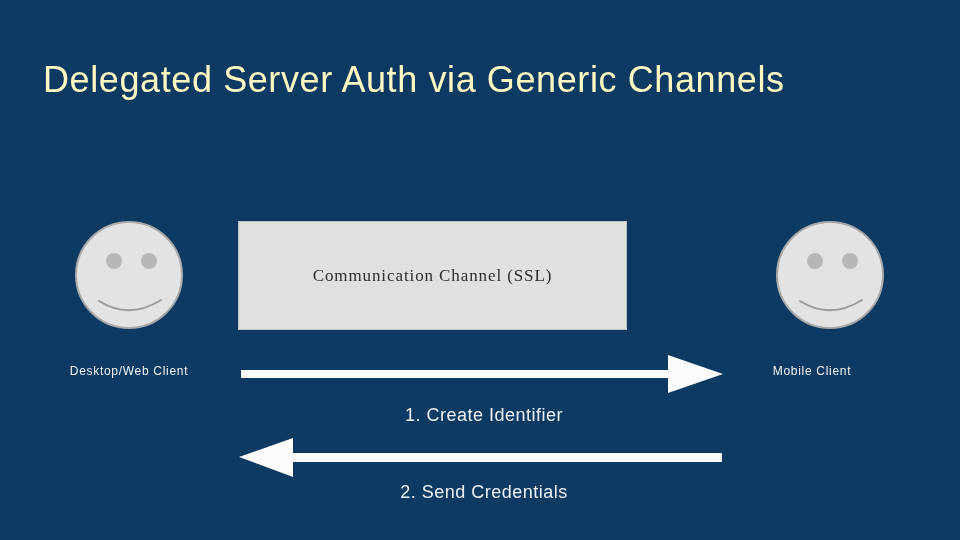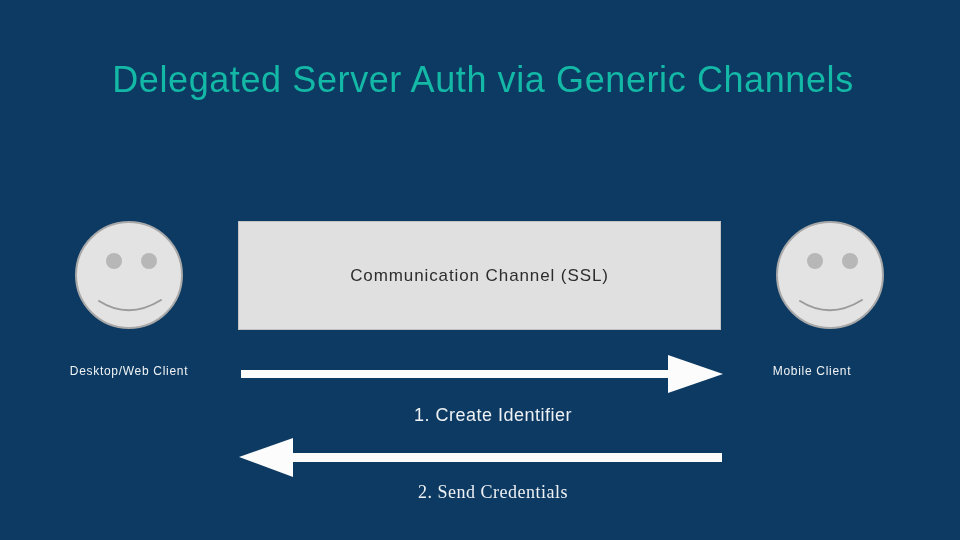--- a/index.html
+++ b/index.html
@@ -18,23 +18,22 @@
   .title {
     position: absolute;
     left: 43px;
     top: 56px;
     margin: 0;
     width: 880px;
     font-size: 36px;
     font-weight: 400;
     letter-spacing: 0.6px;
     line-height: 48px;
-    color: #14b8a6;
+    color: #fef9c3;
     white-space: nowrap;
-    text-align: center;
   }
   
   .face {
     position: absolute;
     top: 221px;
     width: 104px;
     height: 104px;
     border-radius: 50%;
     background: #e3e3e3;
     border: 2px solid #a8a8a8;
@@ -55,28 +54,29 @@
   .smile {
     position: absolute;
     left: 17px;
     top: 68px;
   }
   
   .channel {
     position: absolute;
     left: 238px;
     top: 221px;
-    width: 483px;
+    width: 389px;
     height: 109px;
     background: #e0e0e0;
     border: 1px solid #c2c2c2;
     box-sizing: border-box;
     display: flex;
     align-items: center;
     justify-content: center;
+    font-family: Liberation Serif, serif;
   }
   .channel-label {
     font-size: 17px;
     letter-spacing: 0.9px;
     color: #2d2d2d;
   }
   
   .actor-label {
     position: absolute;
     top: 364px;
@@ -91,29 +91,29 @@
   
   .arrow {
     position: absolute;
     display: block;
   }
   .arrow.a1 { left: 238px; top: 354px; }
   .arrow.a2 { left: 236px; top: 437px; }
   
   .msg {
     position: absolute;
-    left: 249px;
+    left: 240px;
     width: 488px;
     text-align: center;
     font-size: 18px;
     letter-spacing: 0.5px;
     color: #eef1f4;
   }
   .msg.m1 { top: 405px; }
-  .msg.m2 { top: 482px; font-family: Liberation Serif, serif; }
+  .msg.m2 { top: 482px; }
 </style>
 </head>
 <body>
 
 <div class="slide">
 
   <h1 class="title">Delegated Server Auth via Generic Channels</h1>
 
   <div class="face left">
     <div class="eye l"></div>

